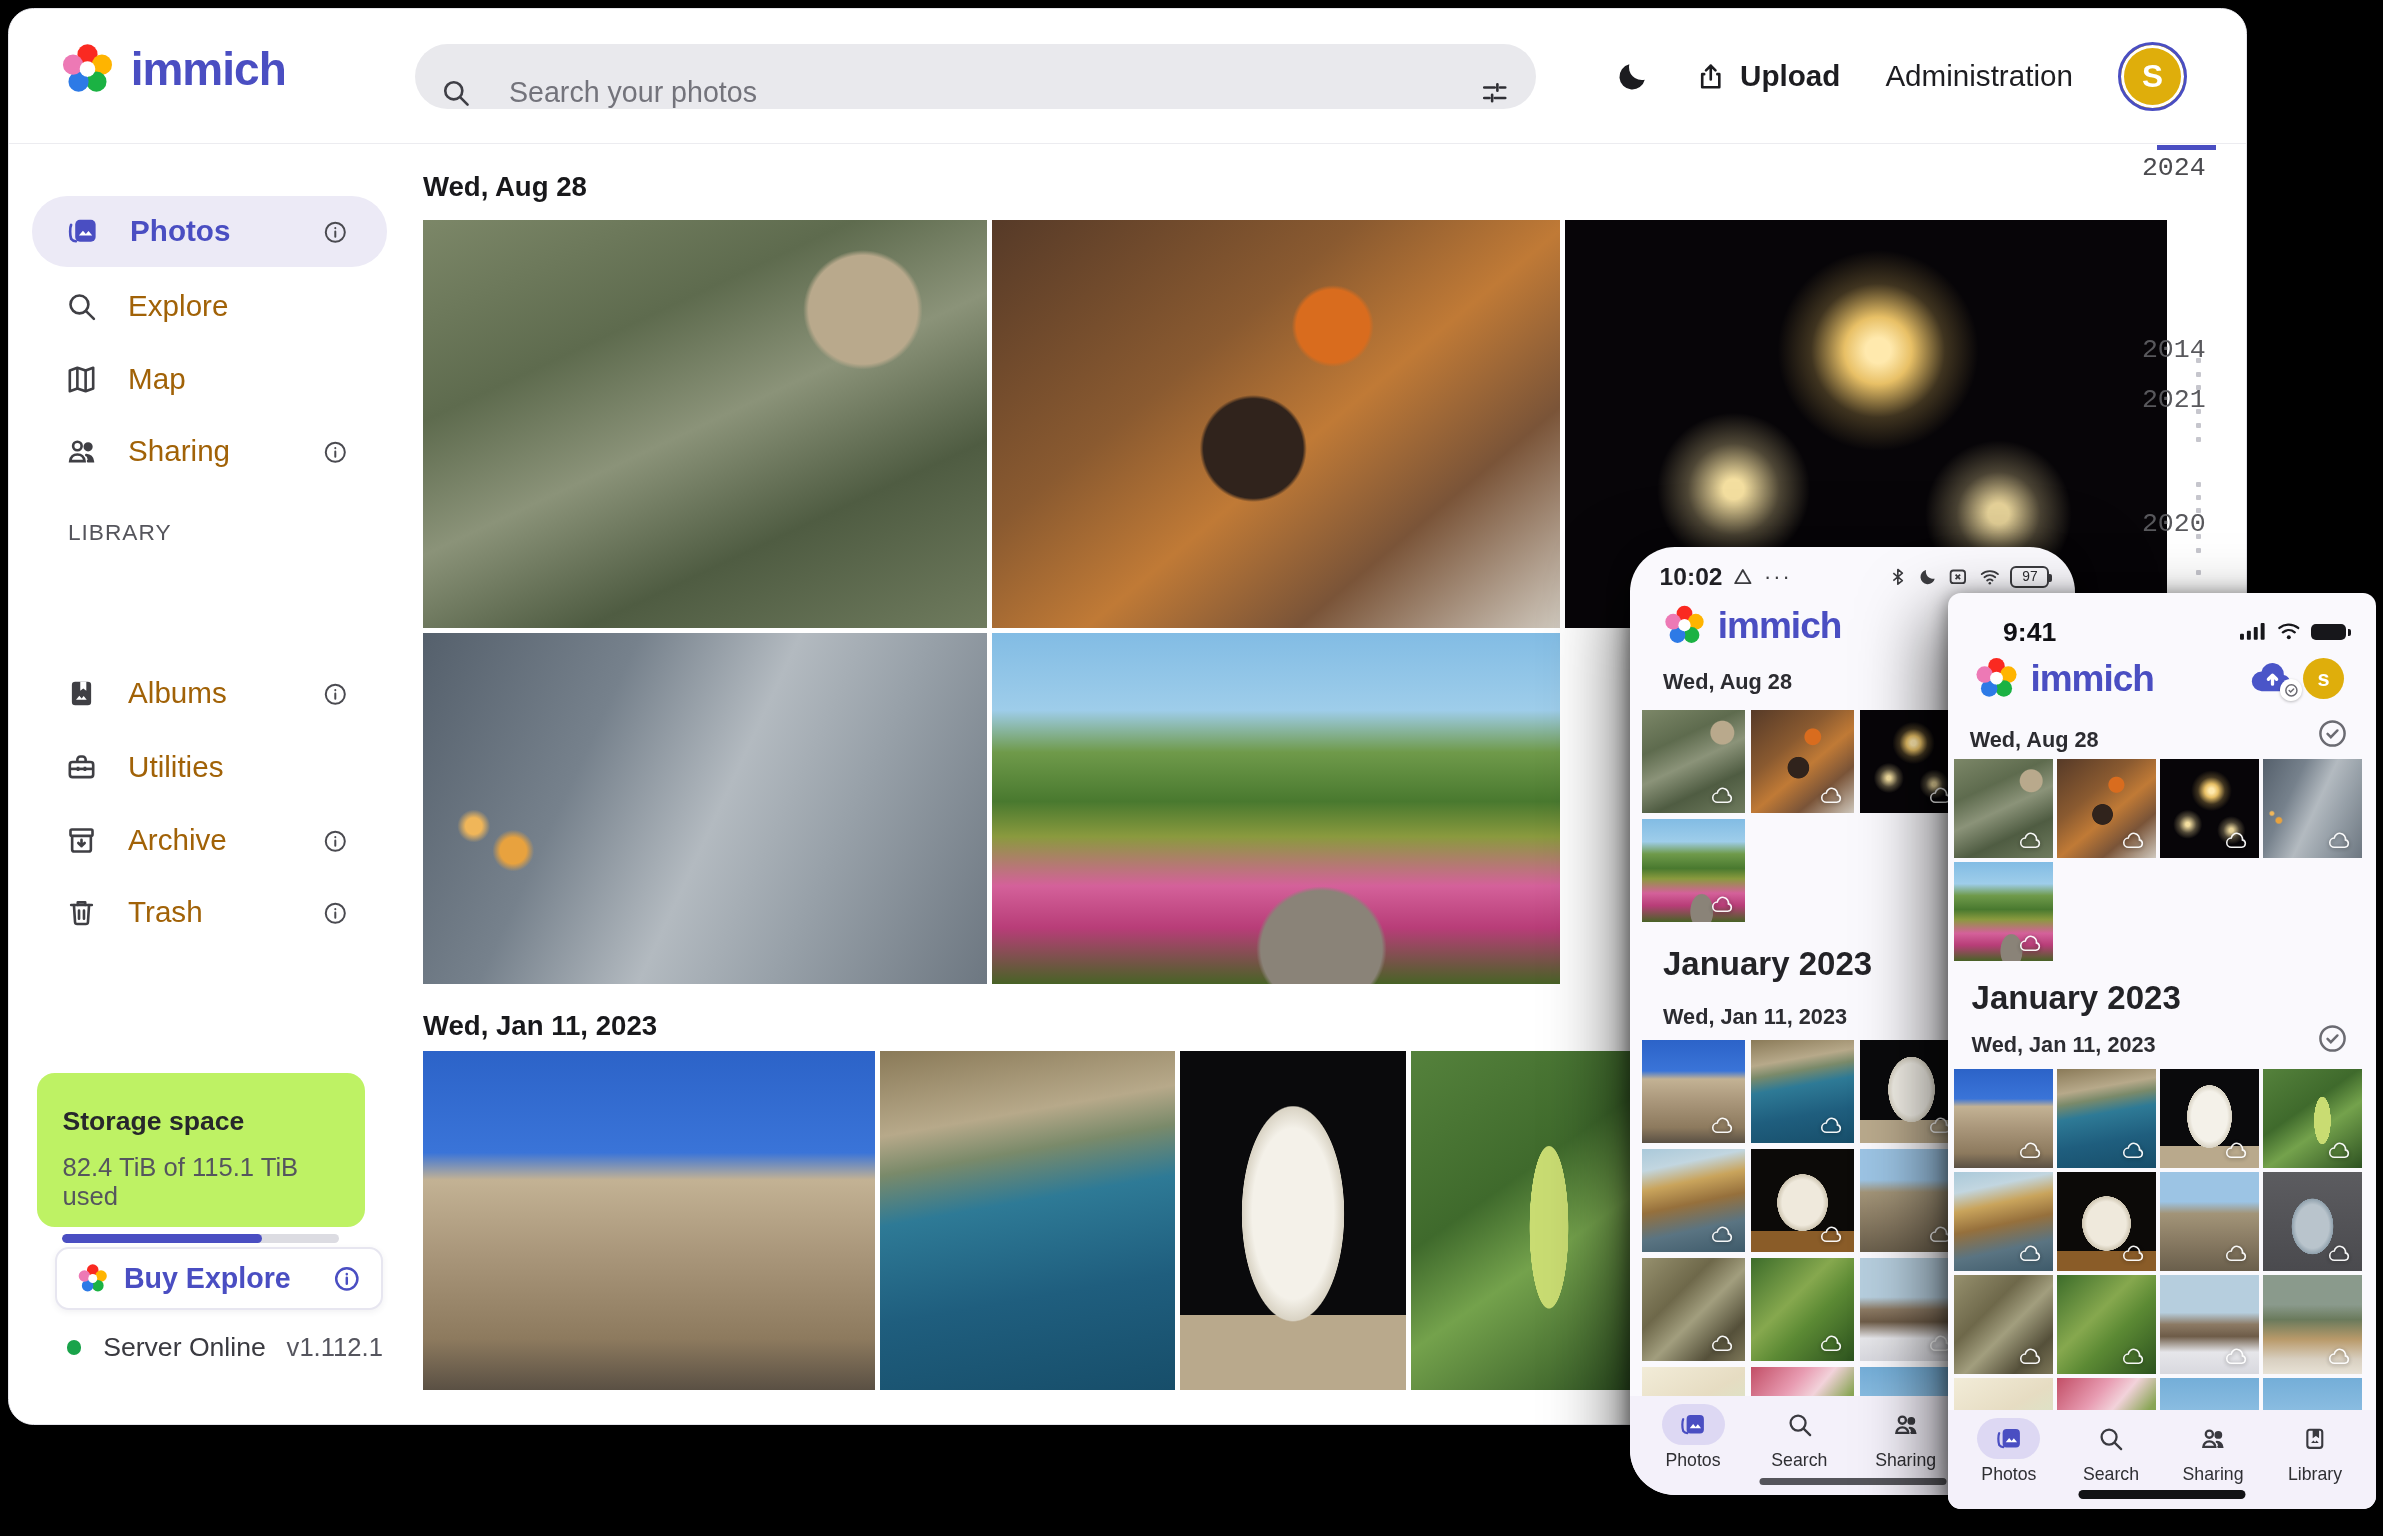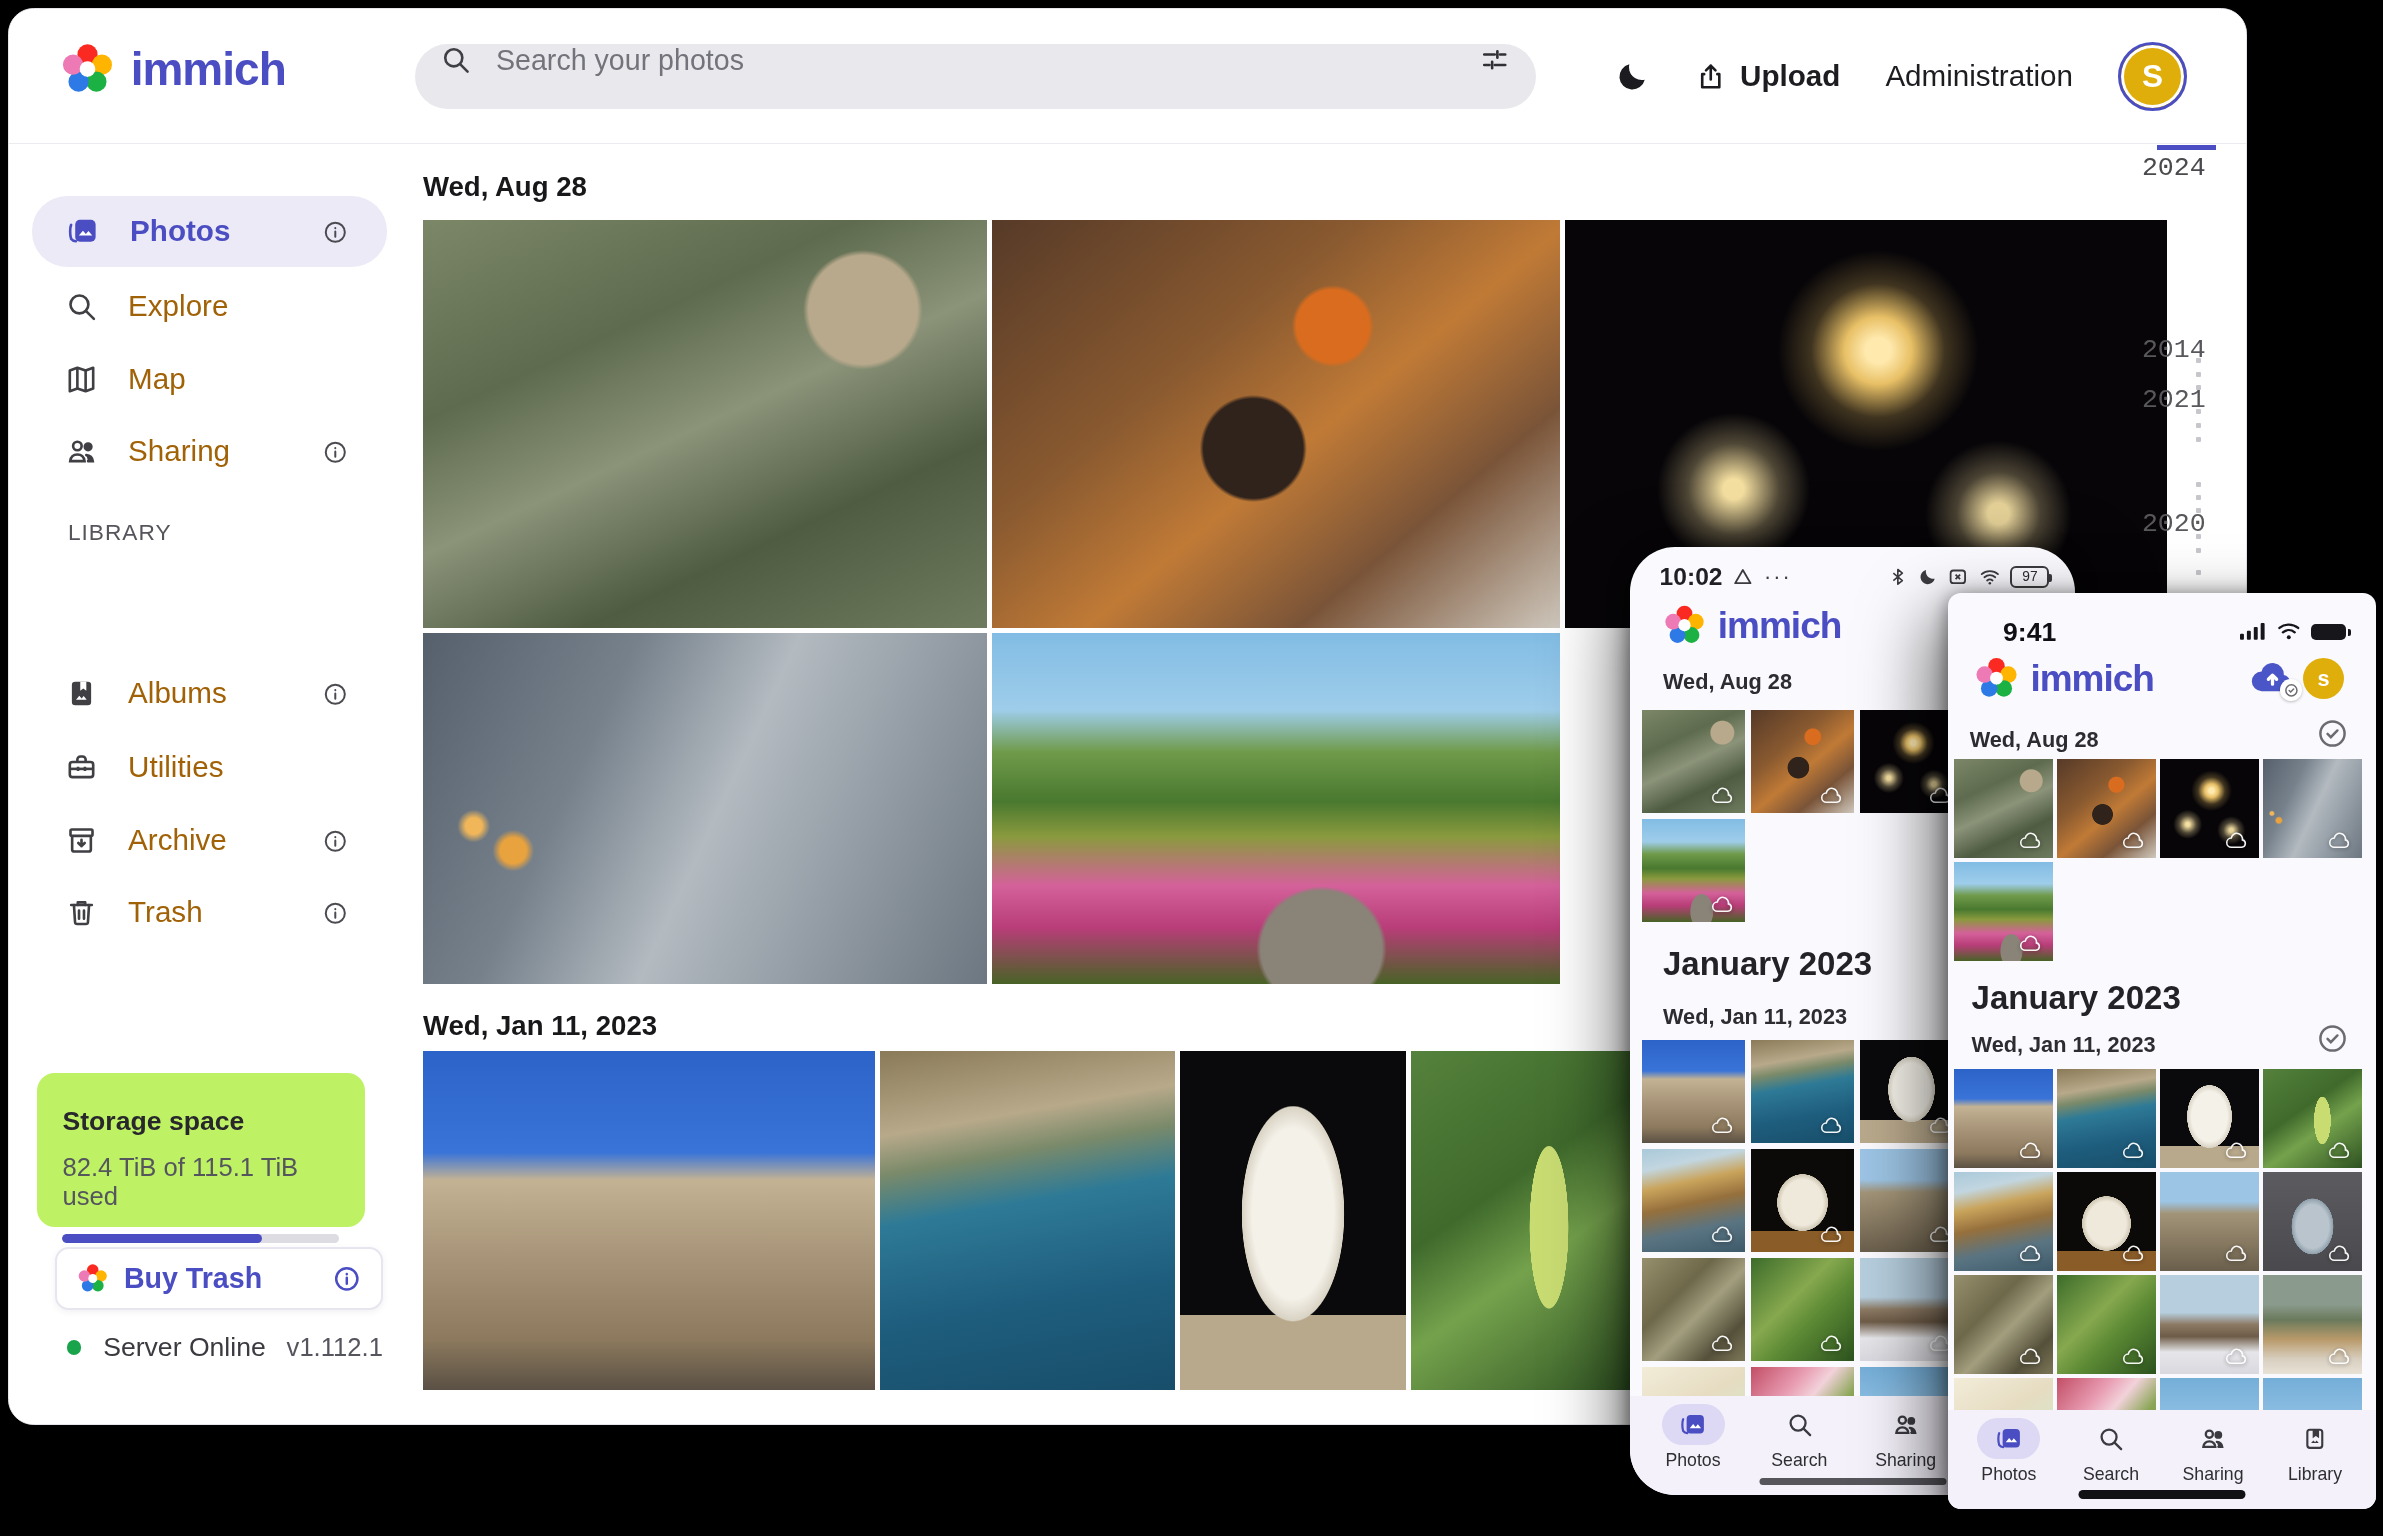--- a/index.html
+++ b/index.html
@@ -9,21 +9,21 @@
 
   
   .card { position:absolute; left:7.9px; top:7.9px; width:2239px; height:1417px;
           background:#fff; border-radius:25.6px; border:1px solid #e4e4ea; overflow:hidden; z-index:10; }
 
   
   .topbar { position:absolute; left:0; top:0; width:100%; height:135px; background:#fff; border-bottom:1px solid #ececf0; }
   .logo { position:absolute; left:51px; top:33px; display:flex; align-items:center; gap:15.8px; }
   .logo-word { font-size:46px; font-weight:700; color:#4a4ec2; letter-spacing:-1px; }
   .search { position:absolute; left:406px; top:35px; width:1121px; height:65px; background:#e9e9ed;
-            border-radius:32.5px; display:flex; align-items:flex-start; padding:0 25.6px; gap:24px; }
+            border-radius:32.5px; display:flex; align-items:flex-end; padding:0 25.6px; gap:37px; }
   .search input { flex:1; border:none; outline:none; background:transparent; font-size:28.6px; color:#26262b;
                   font-family:"Liberation Sans", sans-serif; }
   .search input::placeholder { color:#73737b; }
   .top-actions { position:absolute; right:59px; top:0; height:135px; display:flex; align-items:center; gap:45px; }
   .top-label { font-size:29.6px; color:#1d1d21; }
   .upload-btn { display:flex; align-items:center; gap:13.8px; cursor:pointer; }
   .upload-btn .top-label { font-weight:700; }
   .avatar { width:69px; height:69px; border-radius:50%; background:#dfae0b; border:3.9px solid #4a4ec2;
             box-shadow:0 0 0 3px #fff inset; display:flex; align-items:center; justify-content:center;
             color:#fff; font-size:31.5px; font-weight:700; }
@@ -268,21 +268,21 @@
 
     <div class="buy-btn">
       <svg width="31.5" height="31.5" viewBox="0 0 24 24">
         <circle cx="12" cy="5.4" r="4.4" fill="#fa2921"></circle>
           <circle cx="18.3" cy="9.9" r="4.4" fill="#ffb400"></circle>
           <circle cx="15.9" cy="17.3" r="4.4" fill="#1bb243"></circle>
           <circle cx="8.1" cy="17.3" r="4.4" fill="#2d7ae6"></circle>
           <circle cx="5.7" cy="9.9" r="4.4" fill="#ed79b5"></circle>
           <circle cx="12" cy="11.8" r="3.4" fill="#fff"></circle>
       </svg>
-      <span class="buy-lbl">Buy Trash</span>
+      <span class="buy-lbl">Buy Explore</span>
       <svg width="29.6" height="29.6" viewBox="0 0 24 24" fill="none" stroke="#4a4ec2" stroke-width="2" stroke-linecap="round">
           <circle cx="12" cy="12" r="8.6"></circle>
           <path d="M12 8.1v.2M12 11.2v4.8"></path>
         </svg>
     </div>
 
     <div class="server-row">
       <span class="dot"></span>
       <span class="server-lbl">Server Online</span>
       <span class="server-ver">v1.112.1</span>

